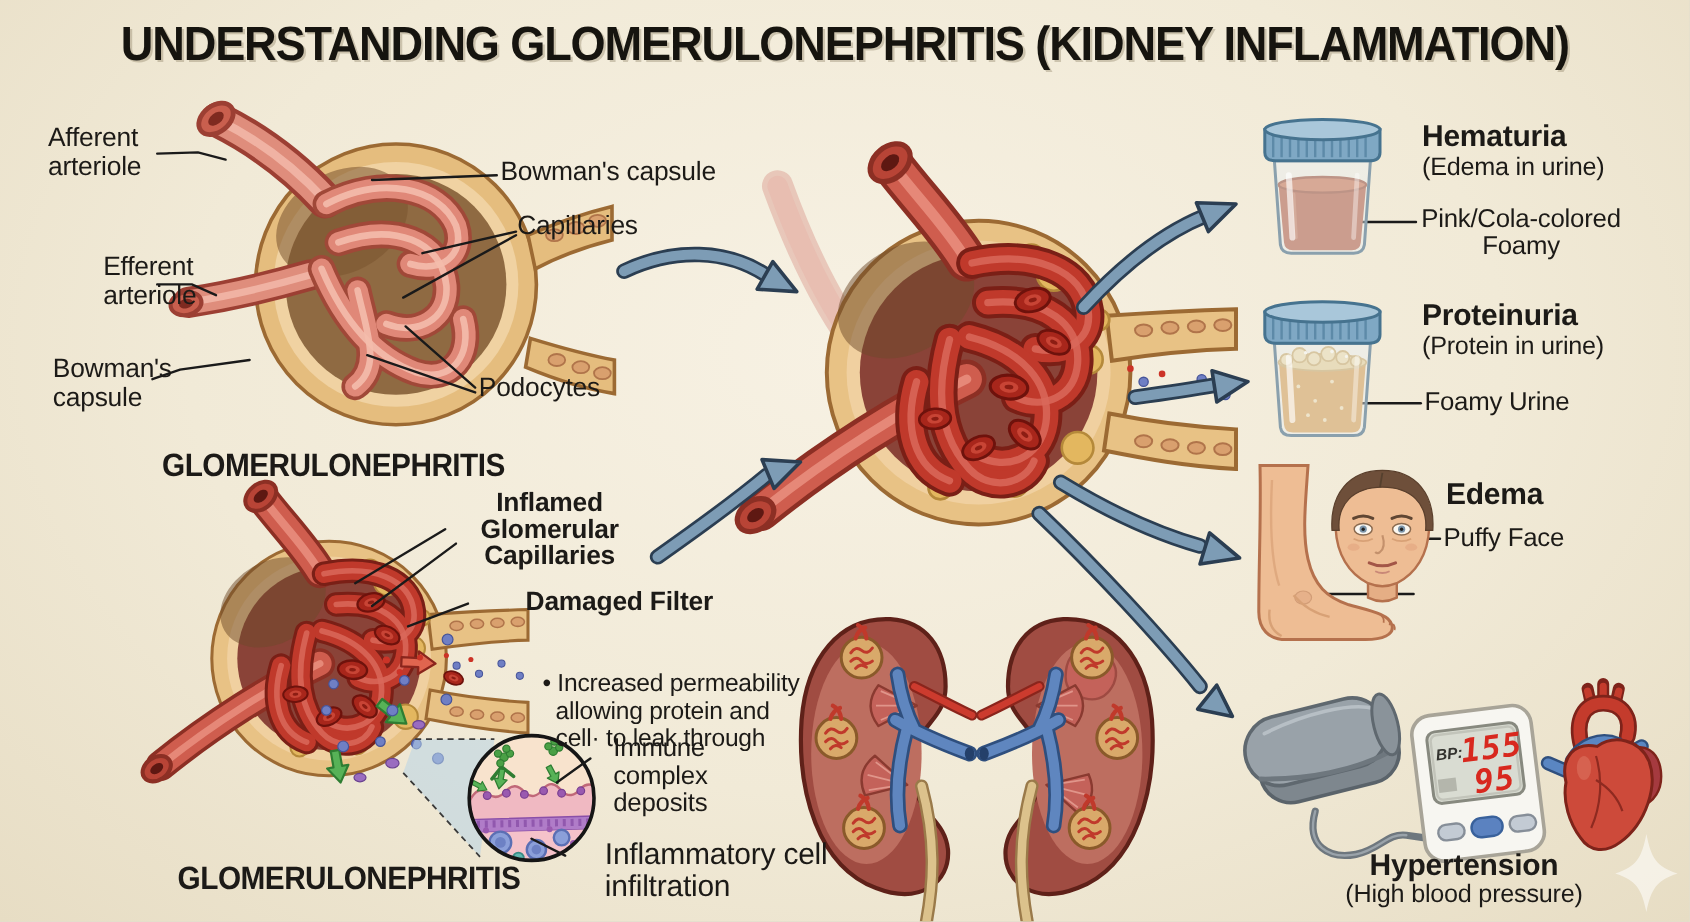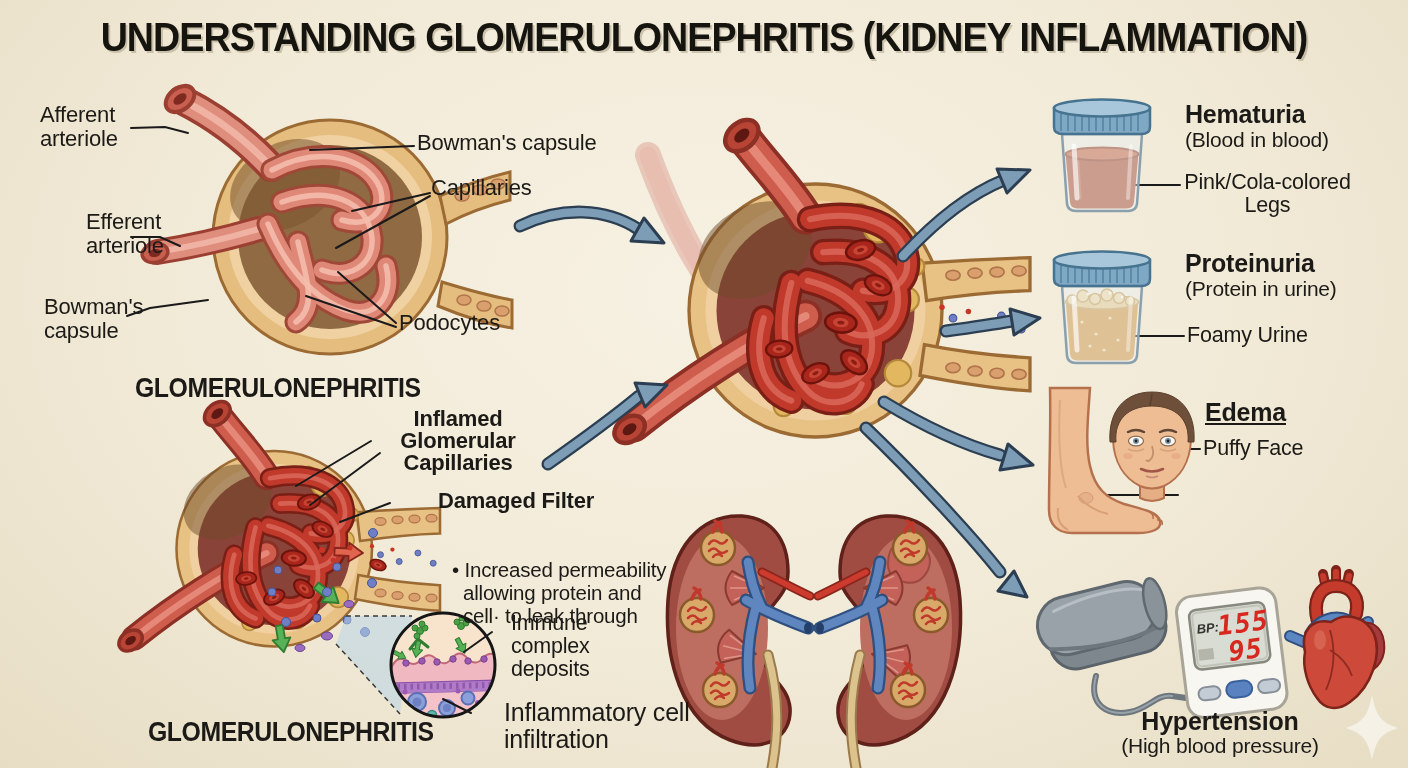--- a/index.html
+++ b/index.html
@@ -487,27 +487,27 @@
   allowing protein and
   cell· to leak through</div>
 <div class="lbl" style="left:511px;top:612px;font-size:21.5px;">Immune
 complex
 deposits</div>
 <div class="lbl" style="left:504px;top:699px;font-size:25px;">Inflammatory cell
 infiltration</div>
 <div class="lbl b h-cond" style="left:148px;top:718px;font-size:27px;letter-spacing:-0.5px;">GLOMERULONEPHRITIS</div>
 
 <div class="lbl b" style="left:1185px;top:101px;font-size:25px;">Hematuria</div>
-<div class="lbl" style="left:1185px;top:129px;font-size:21px;">(Blood in blood)</div>
+<div class="lbl" style="left:1185px;top:129px;font-size:21px;">(Edema in urine)</div>
 <div class="lbl ctr" style="left:1165px;top:171px;width:205px;font-size:21.5px;">Pink/Cola-colored
-Legs</div>
+Foamy</div>
 
 <div class="lbl b" style="left:1185px;top:250px;font-size:25px;">Proteinuria</div>
 <div class="lbl" style="left:1185px;top:278px;font-size:21px;">(Protein in urine)</div>
 <div class="lbl" style="left:1187px;top:324px;font-size:21.5px;">Foamy Urine</div>
 
-<div class="lbl b" style="left:1205px;top:399px;font-size:25px;text-decoration:underline;">Edema</div>
+<div class="lbl b" style="left:1205px;top:399px;font-size:25px;">Edema</div>
 <div class="lbl" style="left:1203px;top:437px;font-size:21.5px;">Puffy Face</div>
 
 <div class="lbl b ctr" style="left:1100px;top:708px;width:240px;font-size:25px;">Hypertension</div>
 <div class="lbl ctr" style="left:1100px;top:735px;width:240px;font-size:21px;">(High blood pressure)</div>
 
 </div>
 
 </body></html>

